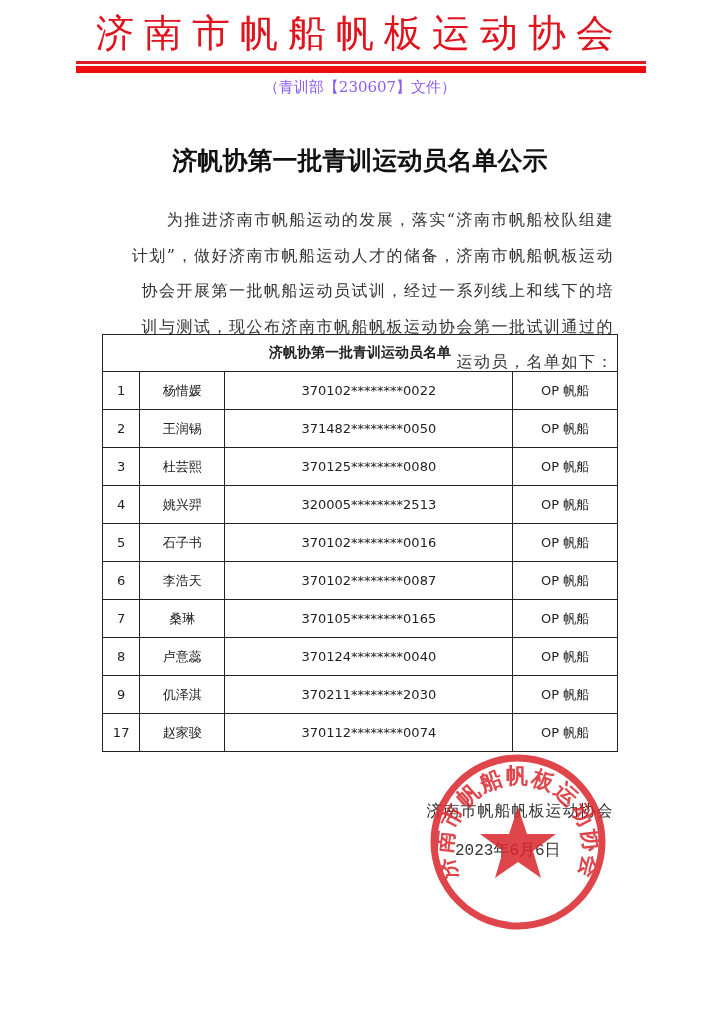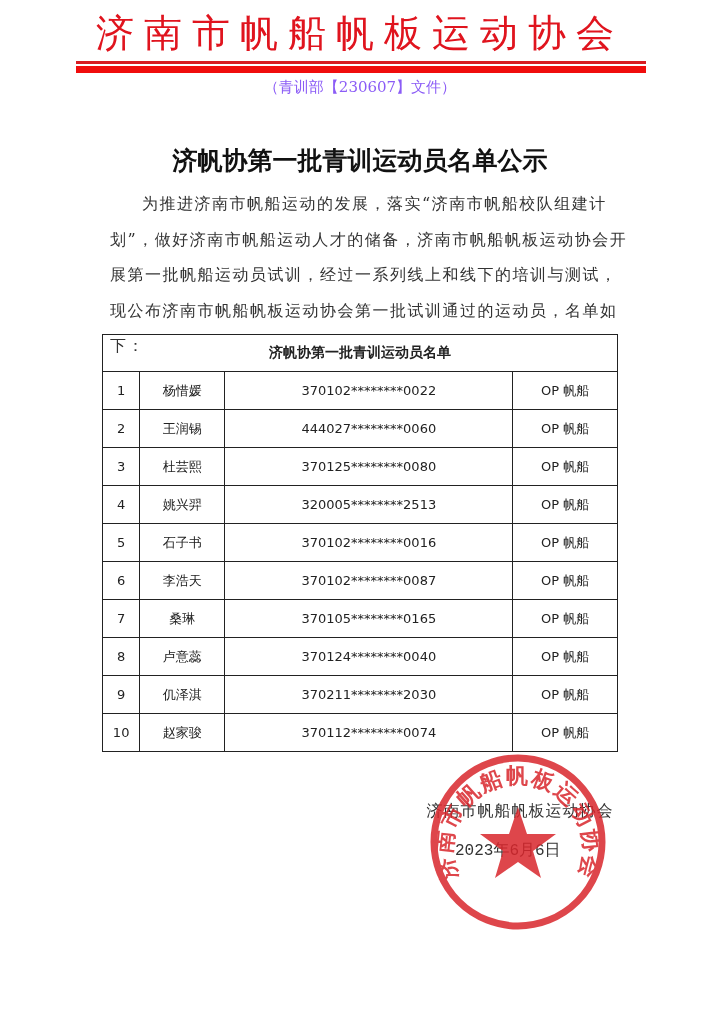--- a/index.html
+++ b/index.html
@@ -9,21 +9,21 @@
                font-size:38px; letter-spacing:10px; color:#e0141e; font-weight:normal;
                font-family:"DejaVu Serif", serif; }
   .rule-thin { position:absolute; left:76px; top:61px; width:570px; height:3px; background:#d81c22; }
   .rule-thick { position:absolute; left:76px; top:66px; width:570px; height:7px; background:#f00d0d; }
   .doc-number { position:absolute; left:0; top:78px; width:720px; text-align:center;
                 font-size:15px; color:#8b5cf6; }
   .doc-title { position:absolute; left:0; top:108px; width:720px; text-align:center;
                font-size:25px; font-weight:bold; color:#111; font-family:"DejaVu Sans", sans-serif;margin-top:36px; }
   .body-text { position:absolute; left:110px; top:186px; width:520px; font-size:16px;
                line-height:35.5px; color:#333; letter-spacing:1.5px; }
-  .body-text .p1 { text-indent:32px; margin:0; }
+  .body-text .p1 { text-indent:32px; margin:16px;text-align:right; }
   table.roster { position:absolute; left:102px; top:334px; width:516px; border-collapse:collapse;
                  font-family:"DejaVu Sans", sans-serif; font-size:13px; color:#222; }
   table.roster td, table.roster th { border:1.5px solid #222; text-align:center; padding:0; }
   table.roster tr.caption-row td { height:36px; font-weight:bold; font-size:14px; }
   table.roster tr.head-row th { height:37px; font-weight:bold; font-size:13px; }
   table.roster tr.data-row td { height:37px; }
   .c1 { width:100px; } .c2 { width:100px; } .c3 { width:212px; } .c4 { width:100px; }
   .sign-org { position:absolute; left:420px; top:801px; width:200px; text-align:center;
               font-size:16px; color:#333; letter-spacing:1px; }
   .sign-date { position:absolute; left:455px; top:840px; width:170px; text-align:left;
@@ -50,21 +50,21 @@
   </tr>
   <tr class="data-row">
     <td>1</td>
     <td>杨惜媛</td>
     <td>370102********0022</td>
     <td>OP 帆船</td>
   </tr>
   <tr class="data-row">
     <td>2</td>
     <td>王润锡</td>
-    <td>444027********0060</td>
+    <td>371482********0050</td>
     <td>OP 帆船</td>
   </tr>
   <tr class="data-row">
     <td>3</td>
     <td>杜芸熙</td>
     <td>370125********0080</td>
     <td>OP 帆船</td>
   </tr>
   <tr class="data-row">
     <td>4</td>
@@ -96,21 +96,21 @@
     <td>370124********0040</td>
     <td>OP 帆船</td>
   </tr>
   <tr class="data-row">
     <td>9</td>
     <td>仉泽淇</td>
     <td>370211********2030</td>
     <td>OP 帆船</td>
   </tr>
   <tr class="data-row">
-    <td>10</td>
+    <td>17</td>
     <td>赵家骏</td>
     <td>370112********0074</td>
     <td>OP 帆船</td>
   </tr>
 </tbody>
   </table>
 
 <div class="sign-org">济南市帆船帆板运动协会</div>
 <div class="sign-date">2023年6月6日</div>
 

